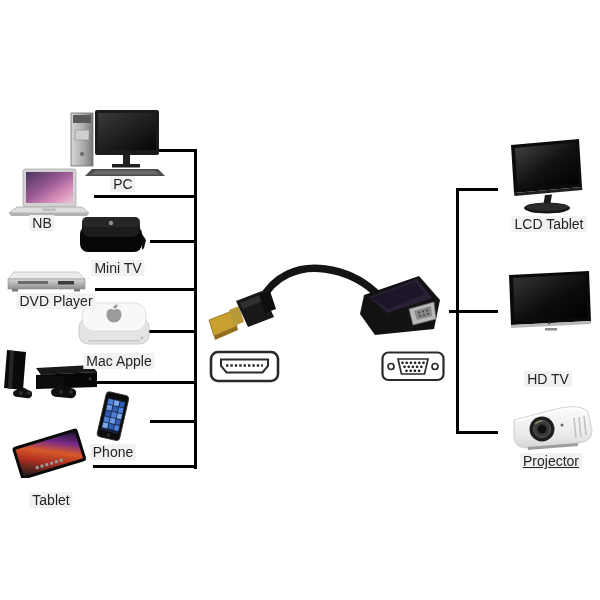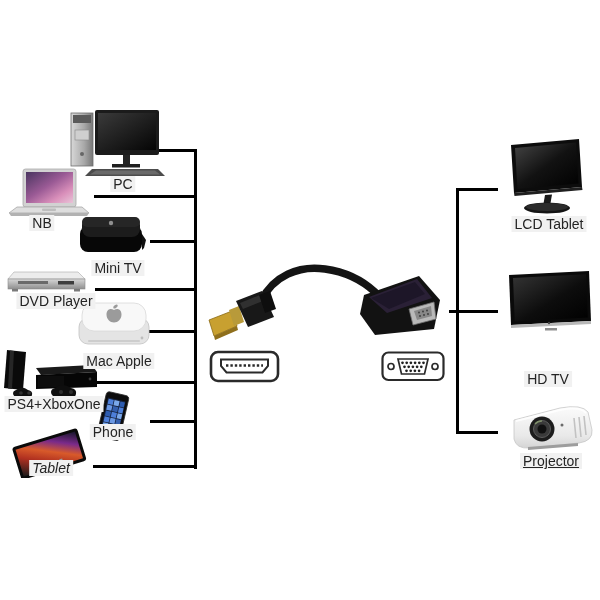--- a/index.html
+++ b/index.html
@@ -45,22 +45,22 @@
   [data-name="hdmi-port-icon"]{left:209px;top:349px;}
   [data-name="vga-port-icon"]{left:381px;top:350px;}
 
   
   [data-name="label-pc"]{left:123px;top:176px;}
   [data-name="label-nb"]{left:42px;top:215px;}
   [data-name="label-appletv"]{left:118px;top:260px;}
   [data-name="label-dvd"]{left:56px;top:293px;}
   [data-name="label-macmini"]{left:119px;top:353px;}
   [data-name="label-ps4xbox"]{left:54px;top:396px;}
-  [data-name="label-phone"]{left:113px;top:424px;}
-  [data-name="label-tablet"]{left:51px;top:460px;font-style:italic;}
+  [data-name="label-phone"]{left:113px;top:444px;}
+  [data-name="label-tablet"]{left:51px;top:492px;}
   [data-name="label-lcd"]{left:549px;top:216px;}
   [data-name="label-hdtv"]{left:548px;top:335px;margin-top:36px;}
   [data-name="label-projector"]{left:551px;top:453px;text-decoration:underline;}
 </style>
 </head>
 <body>
 
 <div id="canvas" data-name="diagram-canvas">
 
   <div class="line vline" data-name="left-bracket-vertical-line"></div>
@@ -321,20 +321,19 @@
         <circle cx="33.9" cy="20.8" r="1.35"></circle>
         <circle cx="38.1" cy="20.8" r="1.35"></circle>
     </g>
   </svg>
 
   <span class="label" data-name="label-pc">PC</span>
   <span class="label" data-name="label-nb">NB</span>
   <span class="label" data-name="label-appletv">Mini TV</span>
   <span class="label" data-name="label-dvd">DVD Player</span>
   <span class="label" data-name="label-macmini">Mac Apple</span>
-  <span class="label" data-name="label-ps4xbox">PS4+XboxOne</span>
   <span class="label" data-name="label-phone">Phone</span>
   <span class="label" data-name="label-tablet">Tablet</span>
   <span class="label" data-name="label-lcd">LCD Tablet</span>
   <span class="label" data-name="label-hdtv">HD TV</span>
   <span class="label" data-name="label-projector">Projector</span>
 
 </div>
 
 </body></html>

